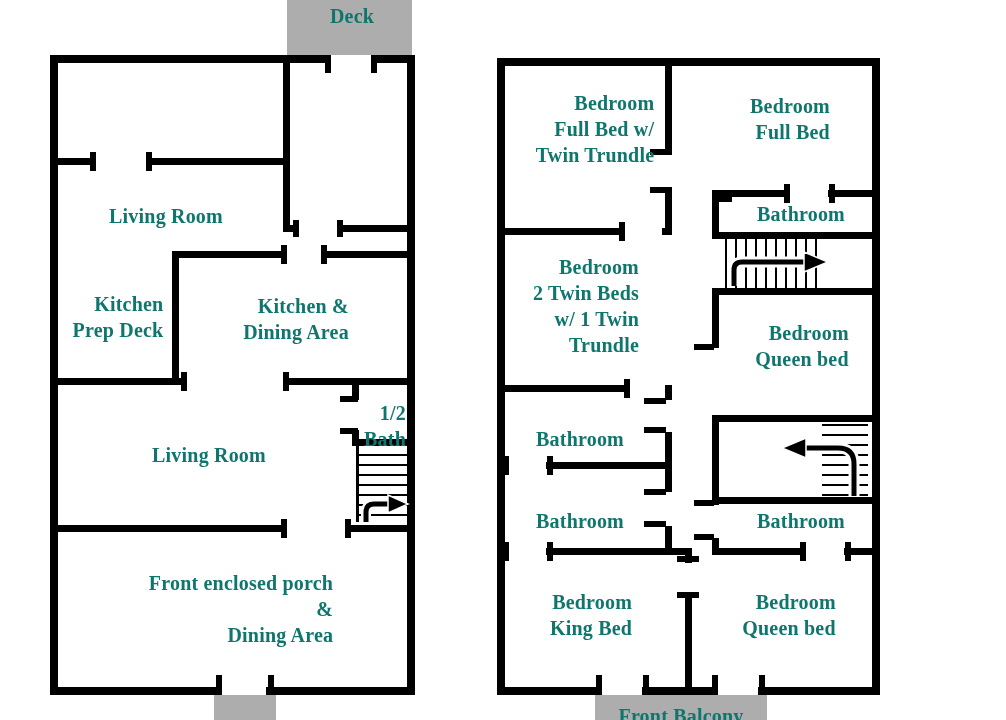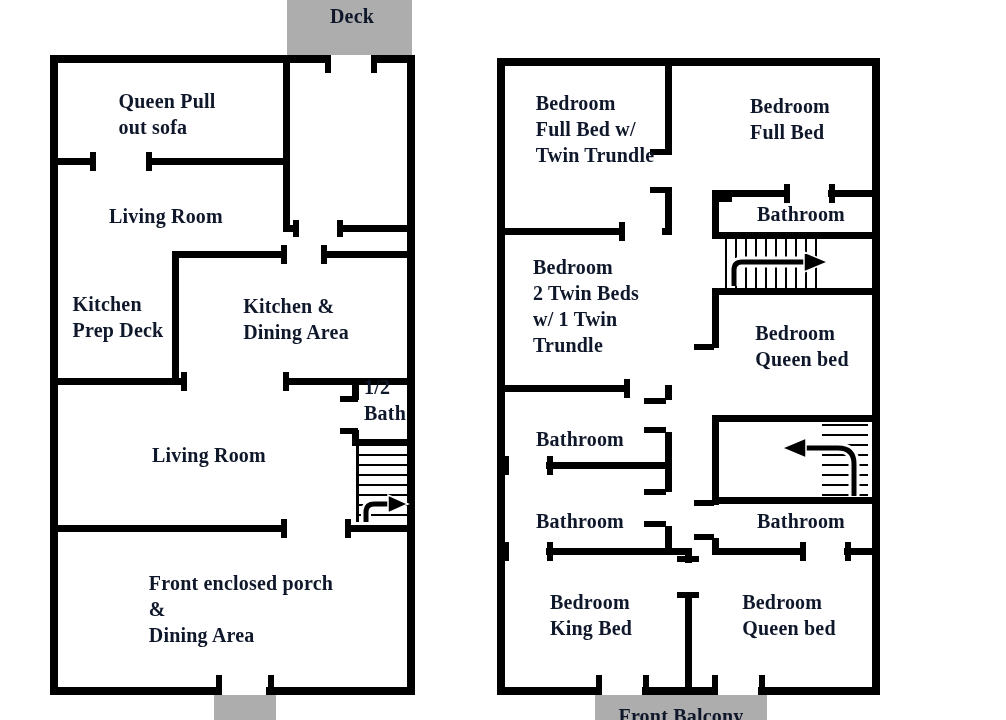--- a/index.html
+++ b/index.html
@@ -6,22 +6,22 @@
   html,body{width:1006px;height:720px;background:#fff;overflow:hidden}
   body{font-family:"Liberation Serif","DejaVu Serif",serif;position:relative}
   .canvas{position:absolute;left:0;top:0;width:1006px;height:720px;overflow:hidden;background:#fff}
   .group{position:absolute;left:0;top:0;width:1006px;height:720px}
   .wall{position:absolute;background:#000}
   .gap{position:absolute;background:#fff}
   .tick{position:absolute;background:#000}
   .deck{position:absolute;background:#adadad}
   .stairs{position:absolute}
   .arrow{position:absolute}
-  .label{position:absolute;transform:translateX(-50%);text-align:left;white-space:pre-line;
-         font-size:20px;font-weight:bold;color:#0f172a;line-height:1.3;letter-spacing:.2px}
+  .label{position:absolute;transform:translateX(-50%);text-align:right;white-space:pre-line;
+         font-size:20px;font-weight:bold;color:#0f766e;line-height:1.3;letter-spacing:.2px}
 </style>
 </head>
 <body>
 
 <div class="canvas">
 
   <div class="group">
 
     <div class="deck" style="left:287px;top:0;width:125px;height:55px"></div>
 
@@ -70,28 +70,26 @@
                 background:repeating-linear-gradient(180deg,#000 0 2px,rgba(0,0,0,0) 2px 10px)"></div>
     <svg class="arrow" style="left:350px;top:470px" width="64" height="56" viewBox="0 0 64 56">
       <path d="M 16 52 L 16 42 Q 16 34 24 34 L 40 34" fill="none" stroke="#fff" stroke-width="10"></path>
       <path d="M 16 52 L 16 42 Q 16 34 24 34 L 40 34" fill="none" stroke="#000" stroke-width="5"></path>
       <path d="M 38 25 L 58 34 L 38 43 Z" fill="#000" stroke="#fff" stroke-width="1.5"></path>
     </svg>
 
     <div class="deck" style="left:214px;top:695px;width:62px;height:25px"></div>
 
     <div class="label" style="left:352px;top:3px">Deck</div>
-    <div class="label" style="left:167px;top:88px">Queen Pull
-out sofa</div>
     <div class="label" style="left:166px;top:203px">Living Room</div>
     <div class="label" style="left:118px;top:291px">Kitchen
 Prep Deck</div>
     <div class="label" style="left:296px;top:293px">Kitchen &amp;
 Dining Area</div>
-    <div class="label" style="left:385px;top:374px">1/2
+    <div class="label" style="left:385px;top:400px">1/2
 Bath</div>
     <div class="label" style="left:209px;top:442px">Living Room</div>
     <div class="label" style="left:241px;top:570px">Front enclosed porch
 &amp;
 Dining Area</div>
   </div>
 
   <div class="group">
 
     <div class="wall" style="left:497px;top:58px;width:383px;height:8px"></div>

